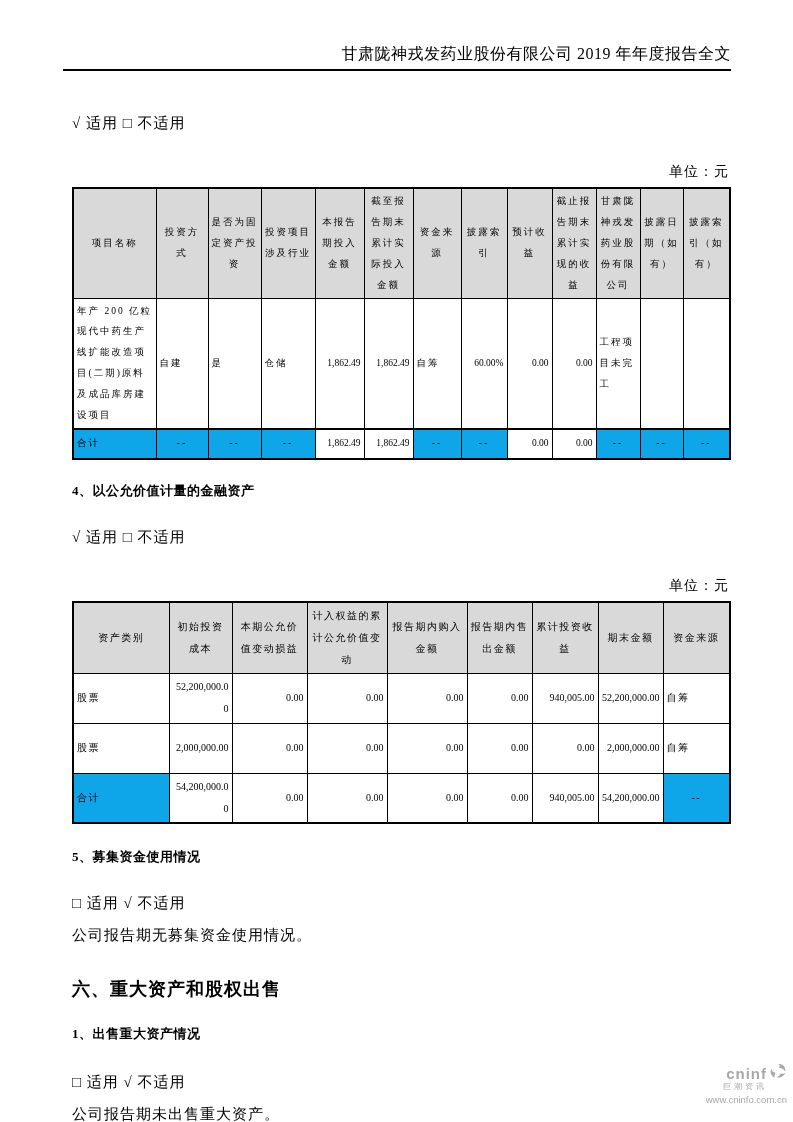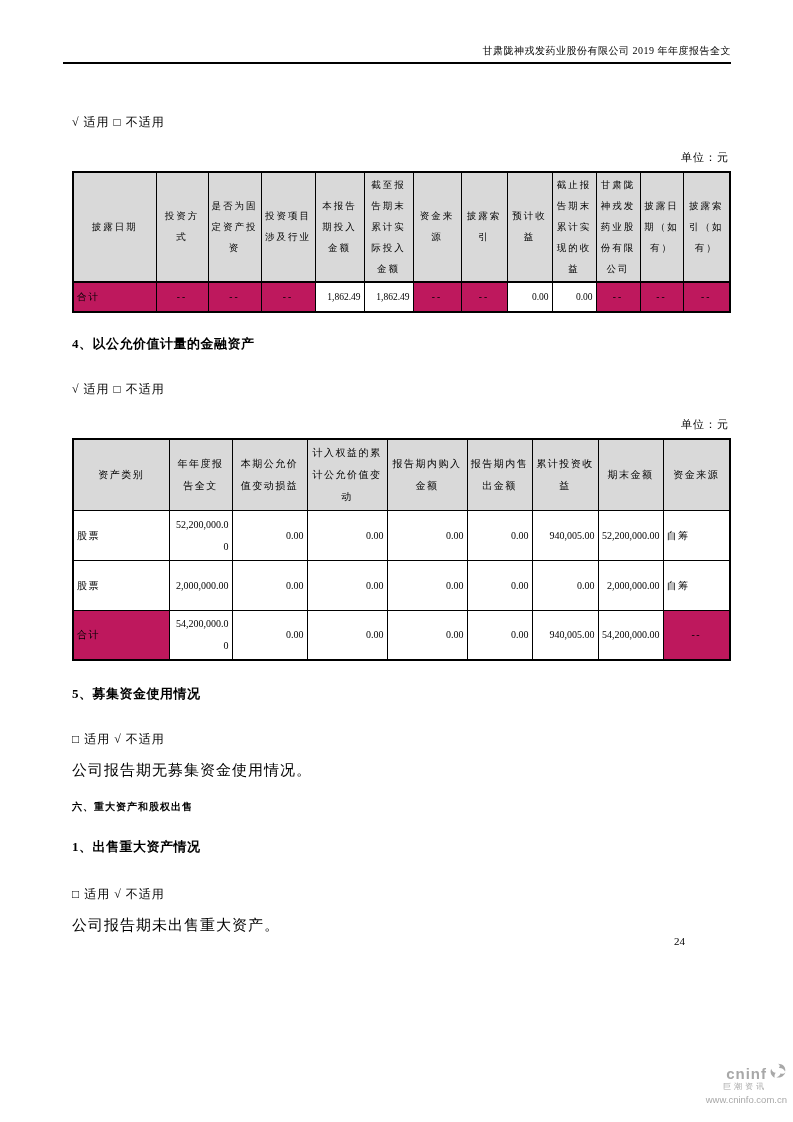--- a/index.html
+++ b/index.html
@@ -4,36 +4,36 @@
 <style>
   * { margin:0; padding:0; box-sizing:border-box; }
   html,body { background:#ffffff; }
   body {
     width:793px; height:1122px; position:relative; overflow:hidden;
     font-family:"Liberation Serif","DejaVu Serif",serif; color:#000;
   }
   .page-header {
     position:absolute; left:63px; top:44px; width:668px;
     border-bottom:2px solid #000; padding-bottom:4px;
-    text-align:right; font-size:10px; letter-spacing:0.5px;
+    text-align:right; font-size:16px; letter-spacing:0.5px;
   }
   .content { position:absolute; left:72px; top:86px; width:657px; }
 
   .sec-title { font-size:13px; font-weight:bold; letter-spacing:0.5px; margin-top:10px; }
-  .chapter-title { font-size:10px; font-weight:bold; letter-spacing:1px; margin-top:20px; }
-  .applicability { font-size:12px; margin-top:28px; letter-spacing:1px; }
+  .chapter-title { font-size:18px; font-weight:bold; letter-spacing:1px; margin-top:32px; }
+  .applicability { font-size:15px; margin-top:28px; letter-spacing:1px; }
   .note-line { font-size:15px; margin-top:13px; letter-spacing:1px; }
-  .unit-label { font-size:11px; margin-top:19px; text-align:right; letter-spacing:1px; }
+  .unit-label { font-size:14px; margin-top:30px; text-align:right; letter-spacing:1px; }
 
   table { border-collapse:collapse; width:657px; table-layout:fixed; margin-top:6px;
           border:2px solid #000; }
   th, td { border:1px solid #000; vertical-align:middle; padding:2px 3px;
            font-weight:normal; overflow:hidden; }
   th { background:#d9d9d9; text-align:center; }
-  .gray { background:#be185d; }
+  .gray { background:#0ea5e9; }
   .tl { text-align:left; } .tc { text-align:center; } .num { text-align:right; letter-spacing:0 !important; word-break:break-all; }
 
   .t1 { font-size:9.5px; }
   .t1 th, .t1 td { line-height:2.2; letter-spacing:2px; }
   .t1 tr.hdr th { height:110px; }
   .t1 tr.data td { height:130px; }
   .t1 tr.total td { height:30px; border-top:2px solid #000; }
 
   .t2 { font-size:10px; }
   .t2 th, .t2 td { line-height:2.2; letter-spacing:1.5px; }
@@ -75,33 +75,48 @@
         <col style="width:48px">
         <col style="width:46px">
       <col style="width:45px">
         <col style="width:44px">
         <col style="width:44px">
         <col style="width:43px">
       <col style="width:47px">
     </colgroup>
     <tbody>
         <tr class="hdr">
-      <th>披露日期</th>
+      <th>项目名称</th>
       <th>投资方式</th>
       <th>是否为固定资产投资</th>
       <th>投资项目涉及行业</th>
       <th>本报告期投入金额</th>
       <th>截至报告期末累计实际投入金额</th>
       <th>资金来源</th>
       <th>披露索引</th>
       <th>预计收益</th>
       <th>截止报告期末累计实现的收益</th>
       <th>甘肃陇神戎发药业股份有限公司</th>
       <th>披露日期（如有）</th>
       <th>披露索引（如有）</th>
+    </tr>
+    <tr class="data">
+      <td class="tl">年产 200 亿粒现代中药生产线扩能改造项目(二期)原料及成品库房建设项目</td>
+      <td class="tl">自建</td>
+      <td class="tl">是</td>
+      <td class="tl">仓储</td>
+      <td class="num">1,862.49</td>
+      <td class="num">1,862.49</td>
+      <td class="tl">自筹</td>
+      <td class="num">60.00%</td>
+      <td class="num">0.00</td>
+      <td class="num">0.00</td>
+      <td class="tl">工程项目未完工</td>
+      <td class="tl"></td>
+      <td class="tl"></td>
     </tr>
     <tr class="total">
       <td class="tl gray">合计</td>
       <td class="tc gray">--</td>
       <td class="tc gray">--</td>
       <td class="tc gray">--</td>
       <td class="num">1,862.49</td>
       <td class="num">1,862.49</td>
       <td class="tc gray">--</td>
       <td class="tc gray">--</td>
@@ -126,21 +141,21 @@
         <col style="width:80px">
       <col style="width:80px">
         <col style="width:65px">
         <col style="width:66px">
         <col style="width:65px">
       <col style="width:67px">
     </colgroup>
     <tbody>
         <tr class="hdr">
       <th>资产类别</th>
-      <th>年年度报告全文</th>
+      <th>初始投资成本</th>
       <th>本期公允价值变动损益</th>
       <th>计入权益的累计公允价值变动</th>
       <th>报告期内购入金额</th>
       <th>报告期内售出金额</th>
       <th>累计投资收益</th>
       <th>期末金额</th>
       <th>资金来源</th>
     </tr>
     <tr class="data">
       <td class="tl">股票</td>

